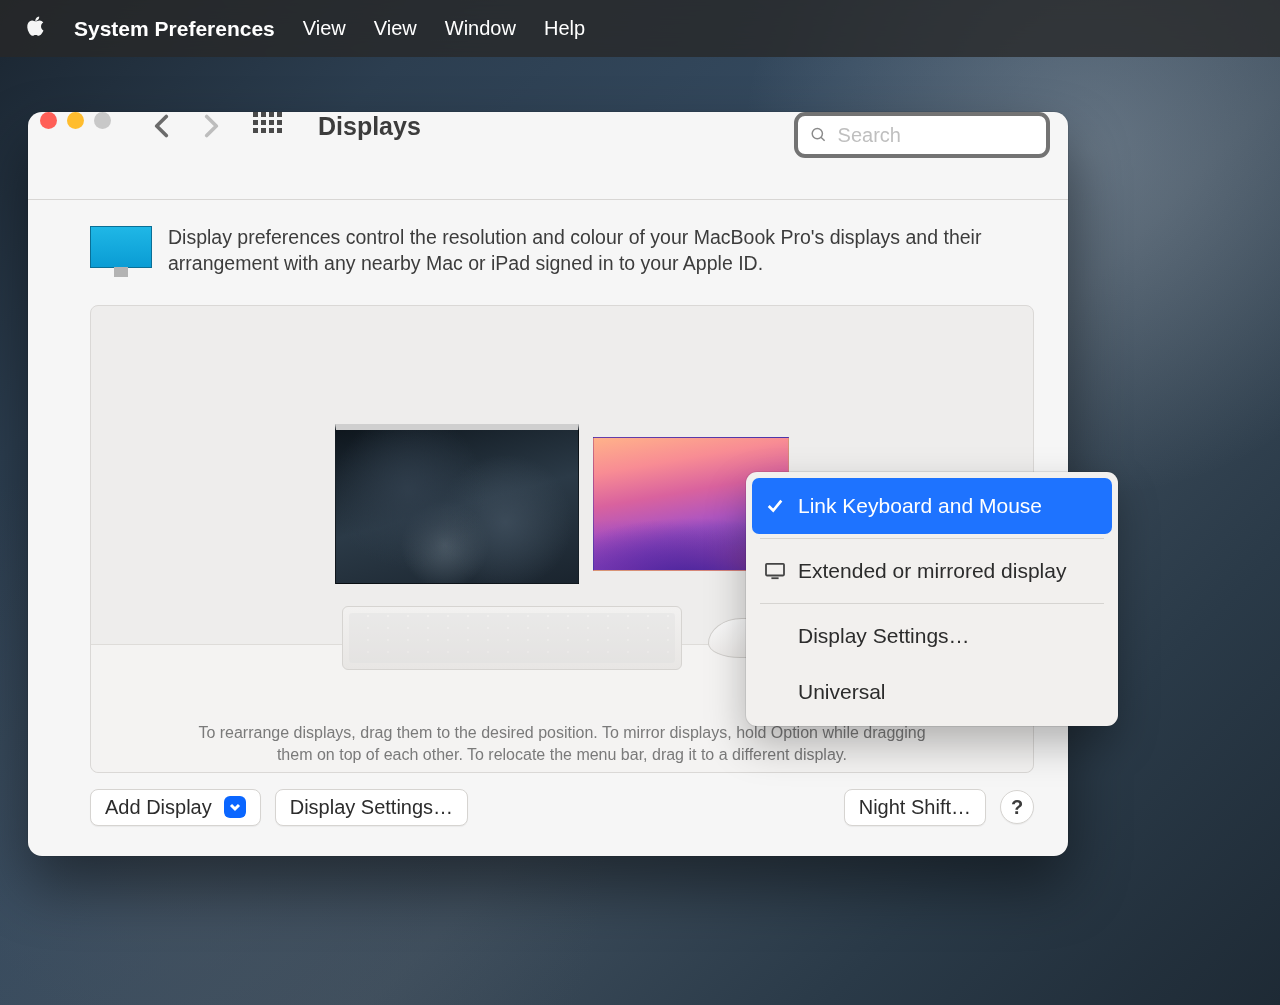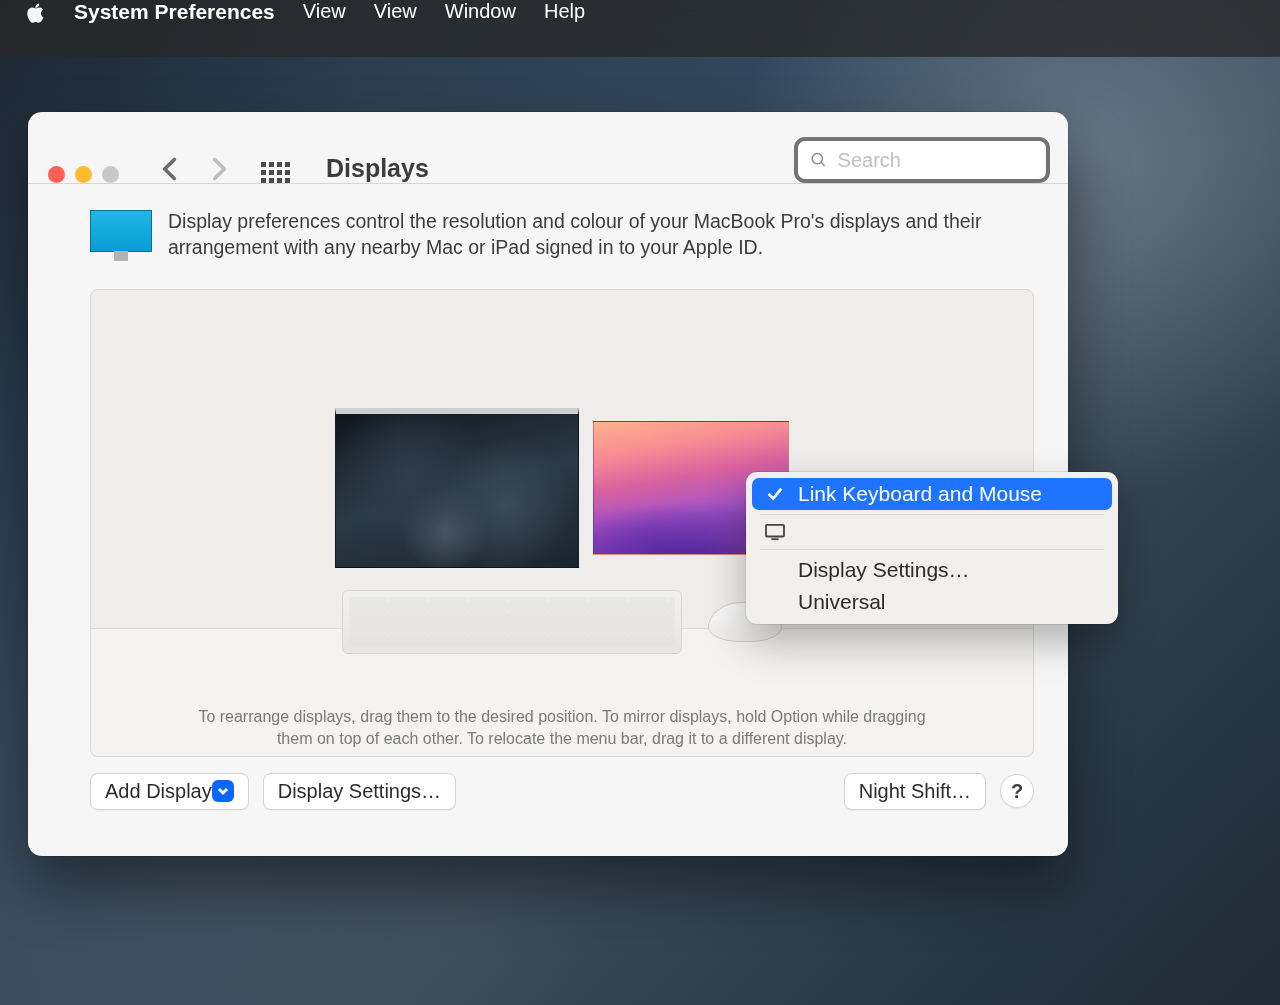--- a/index.html
+++ b/index.html
@@ -21,21 +21,21 @@
     }
 
     
     .menubar {
       position: relative;
       z-index: 10;
       height: 57px;
       background: rgba(40,40,40,0.78);
       backdrop-filter: blur(20px);
       display: flex;
-      align-items: flex-start;
+      align-items: center;
       padding: 0 24px;
       gap: 28px;
       color: #fff;
       font-size: 20px;
     }
     .menubar .apple-logo svg { width: 22px; height: 26px; fill: #f5f5f5; }
     .menubar .app-name { font-weight: 700; font-size: 21px; }
     .menubar .menu-item { font-weight: 400; cursor: default; }
 
     
@@ -46,24 +46,24 @@
       background: #f6f6f6;
       border-radius: 14px;
       box-shadow: 0 30px 60px rgba(0,0,0,0.45), 0 0 0 1px rgba(0,0,0,0.08);
       display: flex;
       flex-direction: column;
       overflow: visible;
       z-index: 20;
     }
 
     .titlebar {
-      height: 72px;
+      height: 88px;
       display: flex;
-      align-items: flex-end;
-      padding: 0 18px 0 20px;
+      align-items: flex-start;
+      padding: 0 18px 0 12px;
       border-bottom: 1px solid #d8d6d4;
       gap: 18px;
     }
     .traffic-lights { display: flex; gap: 10px; }
     .traffic-lights .dot { width: 17px; height: 17px; border-radius: 50%; }
     .dot.close { background: #ff5f57; }
     .dot.min { background: #ffbd2e; }
     .dot.max { background: #c8c8c8; }
 
     .nav-arrows { display: flex; gap: 22px; margin-left: 18px; }
@@ -192,39 +192,39 @@
       left: 718px; top: 360px;
       width: 372px;
       background: #f2f0ee;
       border-radius: 11px;
       box-shadow: 0 18px 40px rgba(0,0,0,0.28), 0 0 0 1px rgba(0,0,0,0.08);
       padding: 6px;
       z-index: 30;
     }
     .popover-item {
       display:flex; align-items:center; gap: 12px;
-      padding: 4px 12px; font-size: 21px; color:#2c2c2c;
+      padding: 16px 12px; font-size: 21px; color:#2c2c2c;
       border-radius: 7px;
     }
     .popover-item.selected { background: #1e73ff; color:#fff; }
     .popover-item .slot { width: 22px; display:flex; justify-content:center; }
     .popover-sep { height:1px; background:#d6d4d1; margin: 4px 8px; }
     .popover .check svg { width:18px; height:18px; stroke:#fff; fill:none; stroke-width:3; }
     .popover .screen-icon svg { width:22px; height:18px; stroke:#444; fill:none; stroke-width:2; }
 
     
     .footer {
       display:flex; gap: 14px; padding-top: 16px; align-items:center;
     }
     .footer .spacer { flex: 1; }
     .btn {
       background: #fff; border: 1px solid #d6d4d1; border-radius: 8px;
       padding: 6px 14px; font-size: 20px; color:#2c2c2c;
       box-shadow: 0 1px 1px rgba(0,0,0,0.05);
-      display:flex; align-items:center; gap: 0;
+      display:flex; align-items:center; gap: 12px;
     }
     .btn .chev {
       width: 22px; height: 22px; border-radius: 6px; background:#0a66ff;
       display:flex; align-items:center; justify-content:center;
     }
     .btn .chev svg { width:12px; height:12px; stroke:#fff; fill:none; stroke-width:3; }
     .help-btn {
       width: 34px; height: 34px; border-radius: 50%;
       background:#fff; border:1px solid #d6d4d1;
       display:flex; align-items:center; justify-content:center;
@@ -348,20 +348,21 @@
       <span>Link Keyboard and Mouse</span>
     </div>
     <div class="popover-sep"></div>
     <div class="popover-item">
       <span class="slot screen-icon">
         <svg viewBox="0 0 24 20">
             <rect x="2" y="2" width="20" height="13" rx="1"></rect>
             <line x1="8" y1="18" x2="16" y2="18"></line>
           </svg>
       </span>
+      <span>Extended or mirrored display</span>
     </div>
     <div class="popover-sep"></div>
     <div class="popover-item">
       <span class="slot"></span>
       <span>Display Settings…</span>
     </div>
     <div class="popover-item">
       <span class="slot"></span>
       <span>Universal</span>
     </div>

